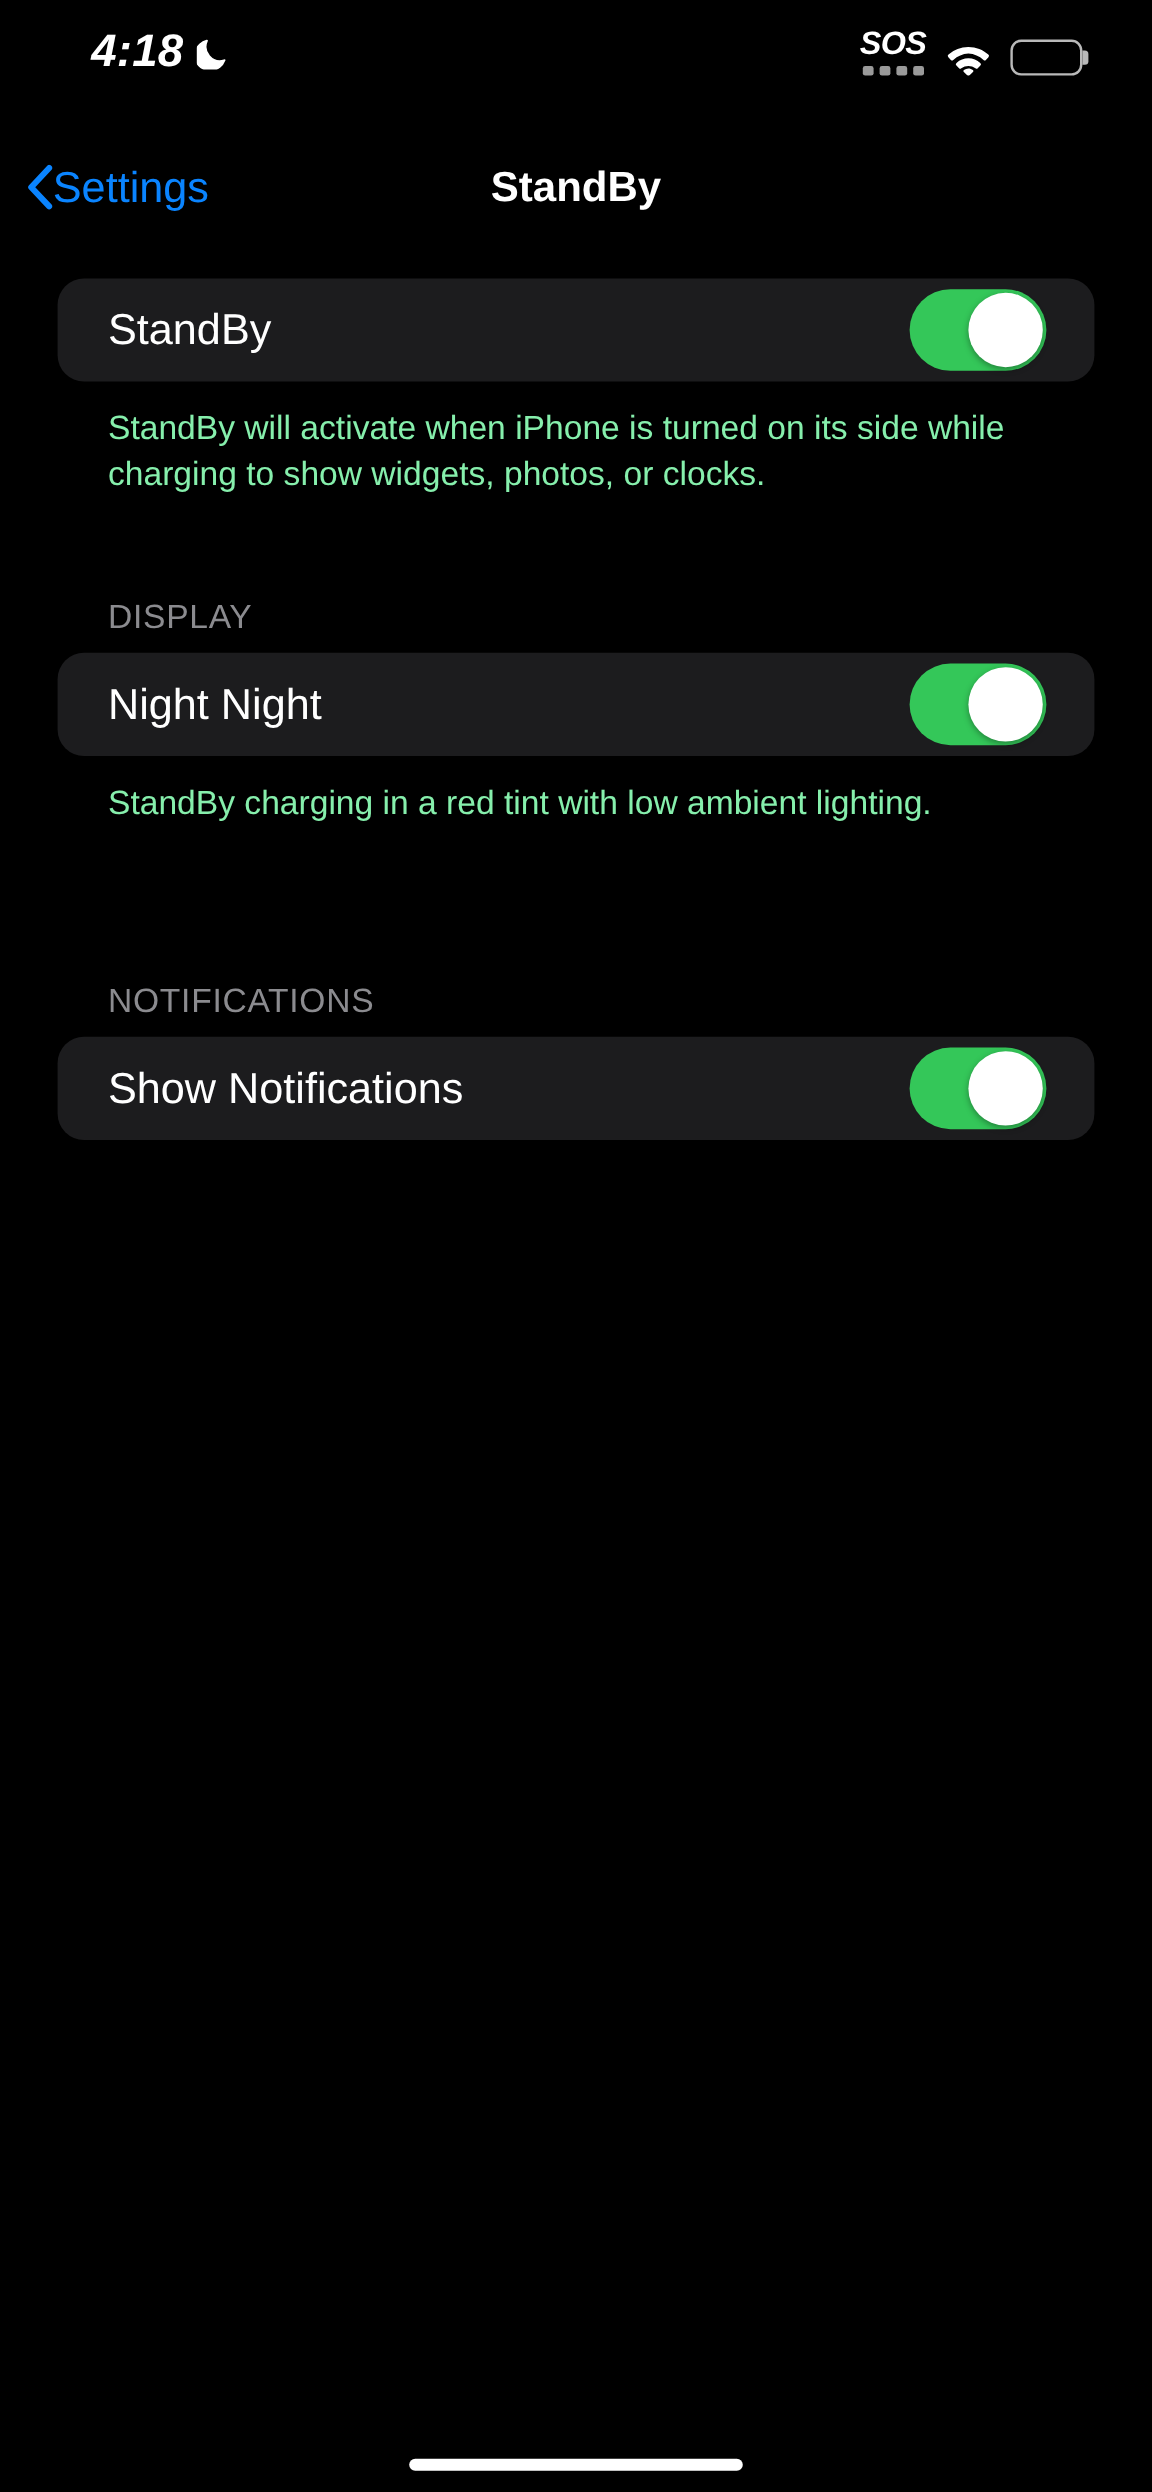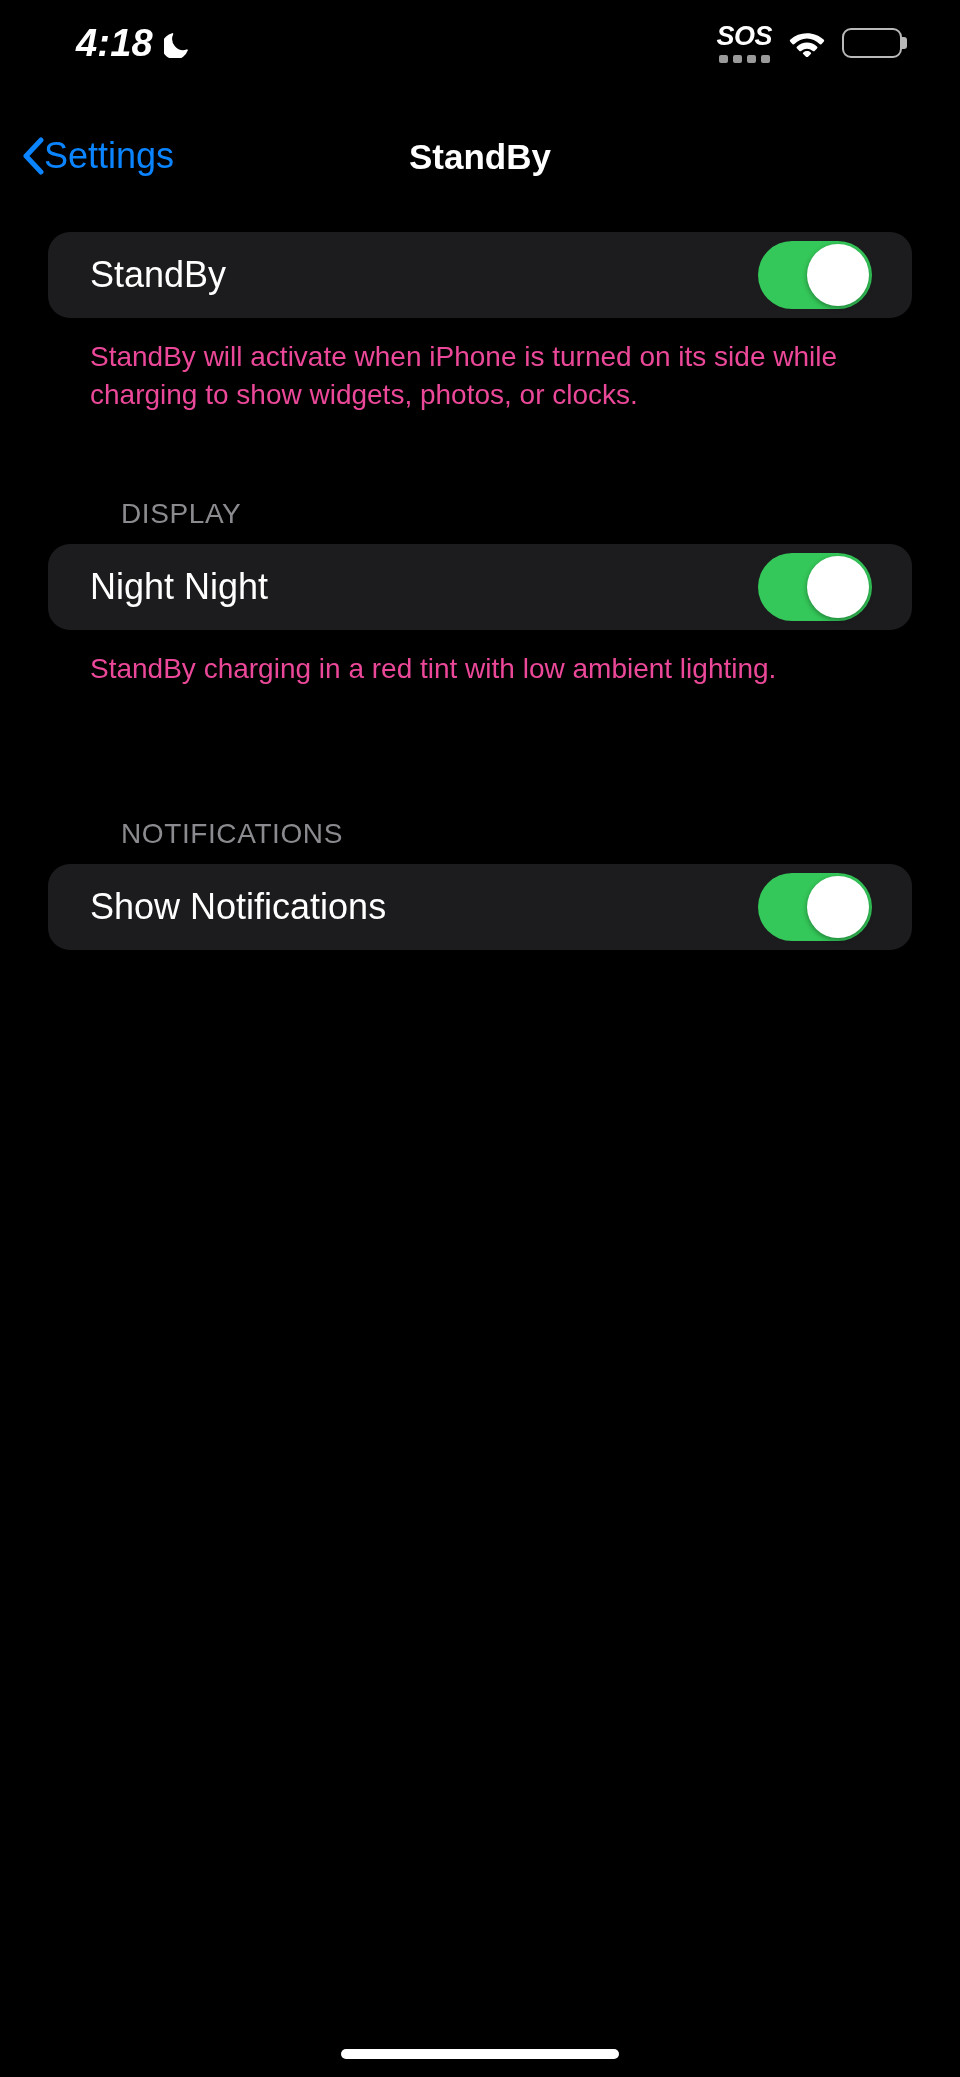--- a/index.html
+++ b/index.html
@@ -19,21 +19,21 @@
     display:flex; align-items:center; justify-content:space-between;
     padding:0 48px 0 76px;
     font-style:italic;
   }
   .status-left { display:flex; align-items:center; gap:11px; }
   .status-time {
     color:#fff; font-size:38px; font-weight:700; letter-spacing:0.2px;
     line-height:1;
   }
   .moon-icon { width:27px; height:29px; display:block; }
-  .status-right { display:flex; align-items:center; gap:17px; padding-right:10px; }
+  .status-right { display:flex; align-items:flex-end; gap:17px; padding-right:10px; }
 
   .sos-wrap { display:flex; flex-direction:column; align-items:center; gap:5px; }
   .sos-text { color:#fff; font-size:27px; font-weight:700; letter-spacing:-0.5px; line-height:1; }
   .sos-dots { display:flex; gap:5px; }
   .sos-dots i { display:block; width:9px; height:8px; border-radius:2px; background:#9a9a9a; }
 
   .wifi-icon { width:36px; height:27px; display:block; }
 
   .battery {
     position:relative; width:60px; height:30px;
@@ -66,38 +66,37 @@
   }
 
   
   .content { position:absolute; top:190px; left:0; width:960px; }
 
   .group { }
   .group-header {
     color:#8b8b8f; font-size:28px; font-weight:400;
     letter-spacing:0.6px;
     padding:0 0 14px 90px;
-    margin-left:31px;
   }
   .card {
     margin:0 48px;
     background:#1c1c1e;
     border-radius:22px;
     overflow:hidden;
   }
   .row {
     display:flex; align-items:center; justify-content:space-between;
     height:86px; padding:0 40px 0 42px;
     cursor:pointer;
   }
   .row-label {
     color:#fff; font-size:36px; font-weight:400; line-height:1;
   }
   .footer-text {
-    color:#ec4899; font-size:28px; font-weight:400;
+    color:#86efac; font-size:28px; font-weight:400;
     line-height:1.36;
     padding:20px 58px 0 90px;
   }
 
   
   .toggle {
     position:relative; width:114px; height:68px;
     border-radius:34px; background:#34c759;
     flex:0 0 auto; cursor:pointer;
     transition:background .15s;

